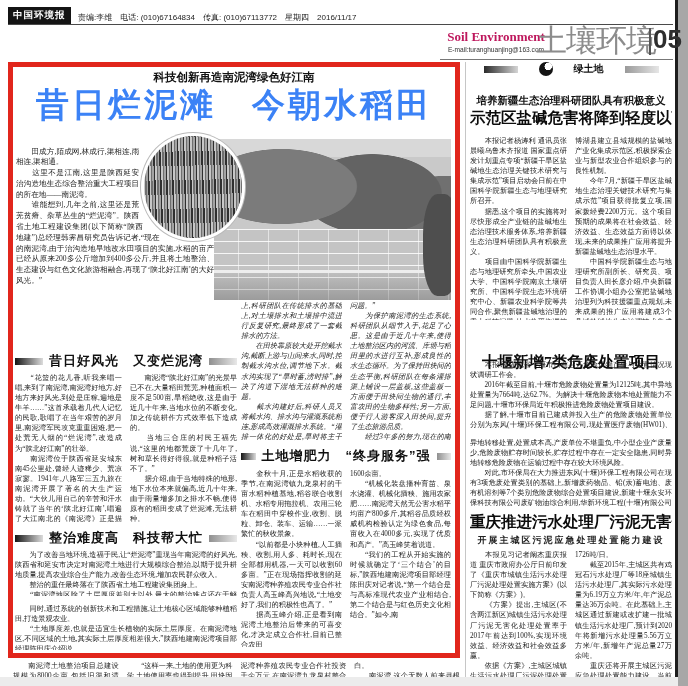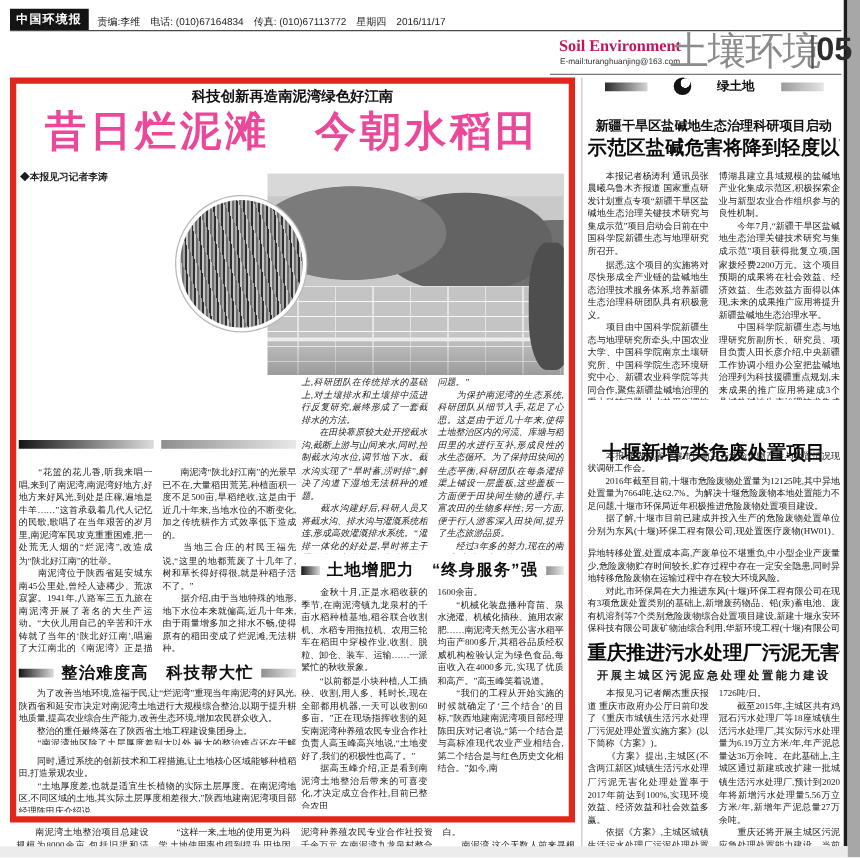--- a/index.html
+++ b/index.html
@@ -26,21 +26,21 @@
   #sh-bar{left:649px;top:28px;width:2px;height:27px;background:#555;}
   #sh-num{left:653px;top:24px;font-size:26px;font-weight:600;color:#2e2e2e;}
   #rule-sh{left:440px;top:59px;width:233px;height:1px;background:#777;}
 
   
   #redbox{left:8px;top:62px;width:452px;height:596px;border:5px solid #e1261c;box-sizing:border-box;}
   #redbox .abs{position:absolute;}
 
   #ma-kicker{left:0;top:3px;width:442px;text-align:center;font-size:11.5px;font-weight:bold;color:#111;}
   #ma-headline{left:0;top:16px;width:442px;text-align:center;font-size:33px;font-weight:900;
-               letter-spacing:3px;color:#ec4899;font-family:"Liberation Sans",sans-serif;white-space:nowrap;}
+               letter-spacing:3px;color:#3b82f6;font-family:"Liberation Sans",sans-serif;white-space:nowrap;}
 
   #ma-intro{left:3px;top:58px;width:198px;min-height:178px;background:#fff;z-index:5;
             font-family:"Liberation Serif",serif;font-size:7.6px;line-height:1.42;text-align:justify;
             white-space:pre-line;}
   #ma-byline{font-weight:bold;font-size:7.8px;margin-bottom:2px;font-family:"Liberation Sans",sans-serif;}
   #circle-photo{float:right;width:98px;height:102px;border-radius:50%;
      margin:0 -28px 2px 5px;shape-outside:circle(53%);-webkit-shape-outside:circle(53%);
      background:repeating-linear-gradient(88deg,#2f2f2f 0 1.5px,#c7c7c7 1.5px 3px,#6f6f6f 3px 4.5px,#a3a3a3 4.5px 6px);
      box-shadow:0 0 0 3px #fff,0 0 0 4px #b9b9b9;z-index:6;}
 
@@ -138,26 +138,29 @@
   <div class="abs" id="ma-photo">
     <div class="ph-sky"></div>
     <div class="ph-hills"></div>
     <div class="ph-fields"></div>
     <div class="ph-road"></div>
     <div class="ph-tree-l"></div>
     <div class="ph-tree-r"></div>
   </div>
 
   <div class="abs" id="ma-intro">
-    <div id="ma-byline">◆本报见习记者李涛</div>
     <div id="circle-photo"></div>
+    <span>　　田成方,陌成网,林成行,渠相连,雨相连,渠相通。
+　　这里不是江南,这里是陕西延安治沟造地生态综合整治重大工程项目的所在地——南泥湾。
+　　谁能想到,几年之前,这里还是荒芜贫瘠、杂草丛生的“烂泥湾”。陕西省土地工程建设集团(以下简称“陕西地建”)总经理韩霁昌研究员告诉记者,“现在的南泥湾,由于治沟造地旱地改水田项目的实施,水稻的亩产已经从原来200多公斤增加到400多公斤,并且将土地整治、生态建设与红色文化旅游相融合,再现了‘陕北好江南’的大好风光。”</span>
   </div>
 
   <div class="abs shead" id="sec1-head">
     <span class="bar"></span>
+    <span class="txt">昔日好风光　又变烂泥湾</span>
     <span class="bar r"></span>
   </div>
   <div class="abs colpair" id="sec1-cols">
     <div class="c">　　“花篮的花儿香,听我来唱一唱,来到了南泥湾,南泥湾好地方,好地方来好风光,到处是庄稼,遍地是牛羊……”这首承载着几代人记忆的民歌,歌唱了在当年艰苦的岁月里,南泥湾军民攻克重重困难,把一处荒无人烟的“烂泥湾”,改造成为“陕北好江南”的壮举。
 　　南泥湾位于陕西省延安城东南45公里处,曾经人迹稀少、荒凉寂寥。1941年,八路军三五九旅在南泥湾开展了著名的大生产运动。“大伙儿用自己的辛苦和汗水铸就了当年的‘陕北好江南’,唱遍了大江南北的《南泥湾》正是描绘这个时期的南泥湾。
 　　作为著名的红色旅游胜地,每年都有大量的游客慕名来到这里旅游观光,希望一睹“陕北好江南”的风采。可当他们听到的却常常是惋惜和失望,有的游客甚至坐车经过了南泥湾好久才发问,“南泥湾到底在哪里呀,怎么一直都是连绵的黄土?”</div>
     <div class="c">　　南泥湾“陕北好江南”的光景早已不在,大量稻田荒芜,种植面积一度不足500亩,旱稻绝收,这是由于近几十年来,当地水位的不断变化,加之传统耕作方式效率低下造成的。
 　　当地三合庄的村民王福先说,“这里的地都荒废了十几年了,树和草长得好得很,就是种稻子活不了。”
 　　据介绍,由于当地特殊的地形,地下水位本来就偏高,近几十年来,由于雨量增多加之排水不畅,使得原有的稻田变成了烂泥滩,无法耕种。
 　　当地农场职工卜凤龙也说:“我们这儿地下水位高,又没有排水系统,稻田里的水排不出去,稻子根本没办法生长。稻田里平时淤泥有一米左右深,人一进去就腿没到大腿处,更别说赶牛及机械化耕种了。过去,我们都把南泥湾叫‘烂泥湾’,农民宁愿不要国家补贴也不愿种地,因为一年下来根本没有收成,生活水平自然上不去。”</div>
@@ -214,21 +217,21 @@
 
 <div class="abs" id="rightcol">
 
   <div class="abs" id="badge-row">
     <span class="badge-bar"></span>
     <span id="badge-icon"></span>
     <span id="badge-label">绿土地</span>
     <span class="badge-bar r"></span>
   </div>
 
-  <div class="abs rc-kicker" id="a1-kicker">新疆干旱区盐碱地生态治理科研项目启动</div>
+  <div class="abs rc-kicker" id="a1-kicker">培养新疆生态治理科研团队具有积极意义</div>
   <div class="abs rc-title" id="a1-title">示范区盐碱危害将降到轻度以下</div>
   <div class="abs colpair" id="a1-cols">
     <div class="c">　　本报记者杨涛利 通讯员张晨曦乌鲁木齐报道 国家重点研发计划重点专项“新疆干旱区盐碱地生态治理关键技术研究与集成示范”项目启动会日前在中国科学院新疆生态与地理研究所召开。
 　　据悉,这个项目的实施将对尽快形成全产业链的盐碱地生态治理技术服务体系,培养新疆生态治理科研团队具有积极意义。
 　　项目由中国科学院新疆生态与地理研究所牵头,中国农业大学、中国科学院南京土壤研究所、中国科学院生态环境研究中心、新疆农业科学院等共同合作,聚焦新疆盐碱地治理的重大科技问题,从水盐平衡调控理论、农田盐分管控、盐碱地资源化利用与微生物修复等多个维度开展联合攻关,并通过集成盐碱地综合治理技术体系和产业发展模式,在玛纳斯县、阿瓦提县和</div>
     <div class="c">博湖县建立县域规模的盐碱地产业化集成示范区,积极探索企业与新型农业合作组织参与的良性机制。
 　　今年7月,“新疆干旱区盐碱地生态治理关键技术研究与集成示范”项目获得批复立项,国家拨经费2200万元。这个项目预期的成果将在社会效益、经济效益、生态效益方面得以体现,未来的成果推广应用将提升新疆盐碱地生态治理水平。
 　　中国科学院新疆生态与地理研究所副所长、研究员、项目负责人田长彦介绍,中央新疆工作协调小组办公室把盐碱地治理列为科技援疆重点规划,未来成果的推广应用将建成3个县域盐碱地生态治理技术集成示范区,使盐碱危害降到轻度以下,增产20%~30%,形成盐碱地产业,实现产值过亿元,示范区人均增收1000元~1200元,新增1万个农村就业岗位等。</div>
   </div>
 

